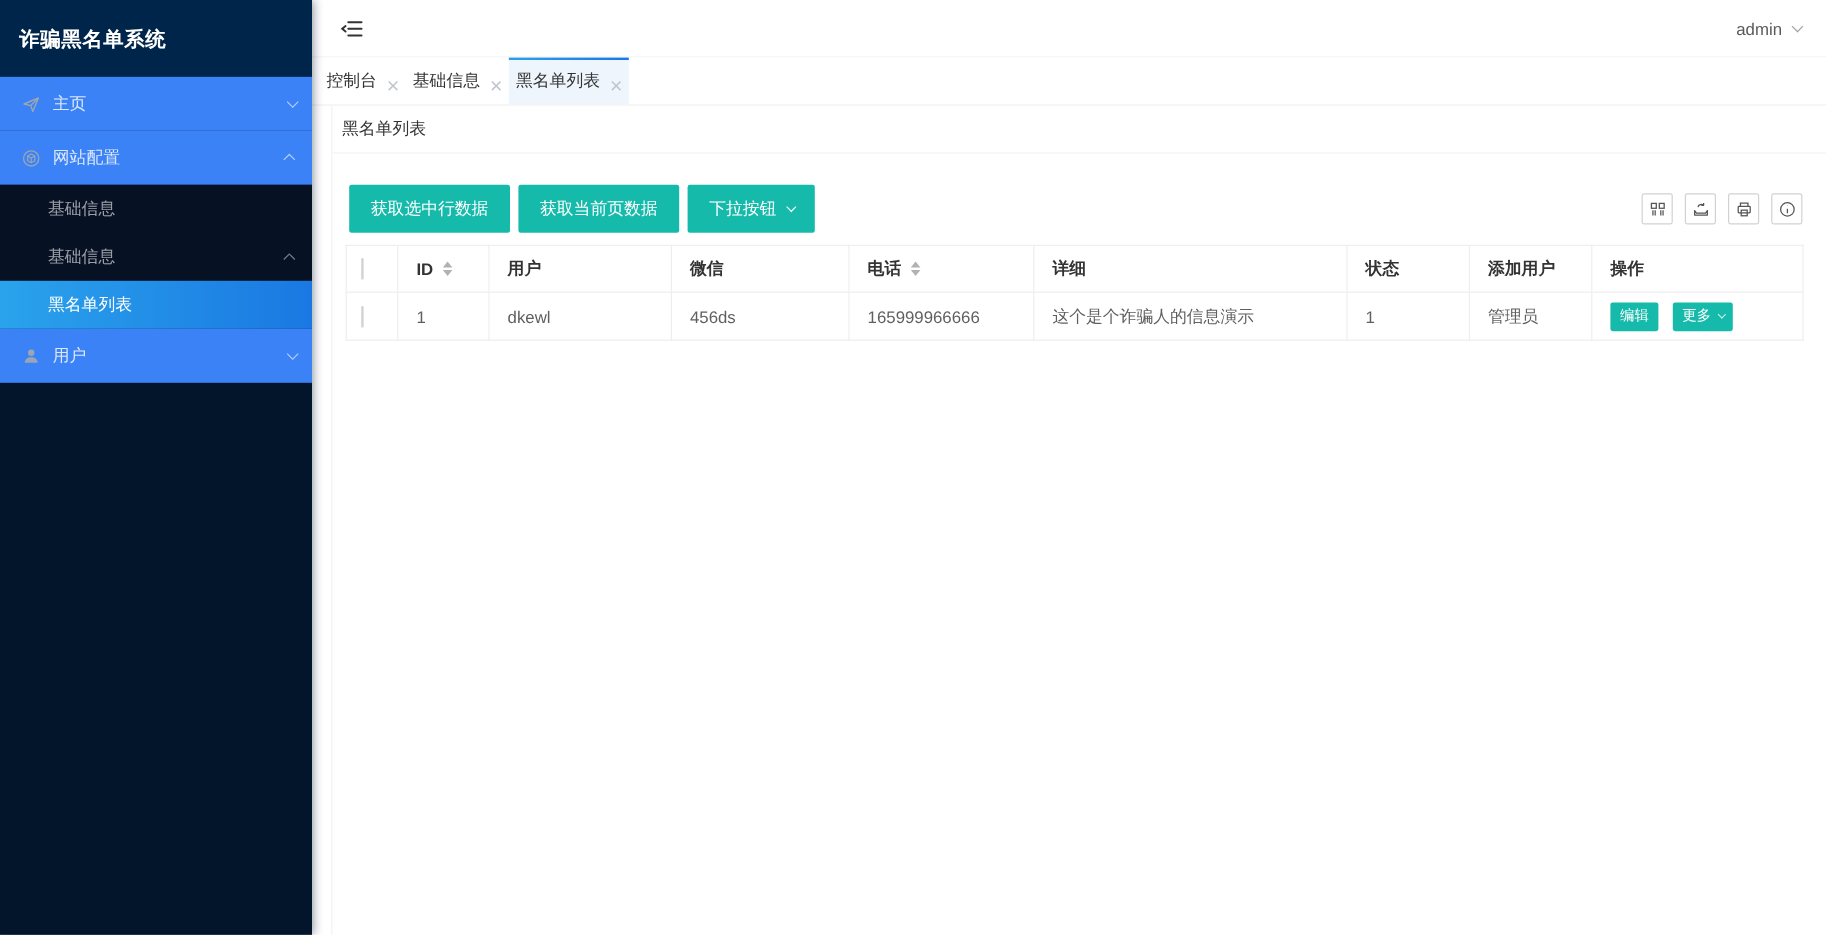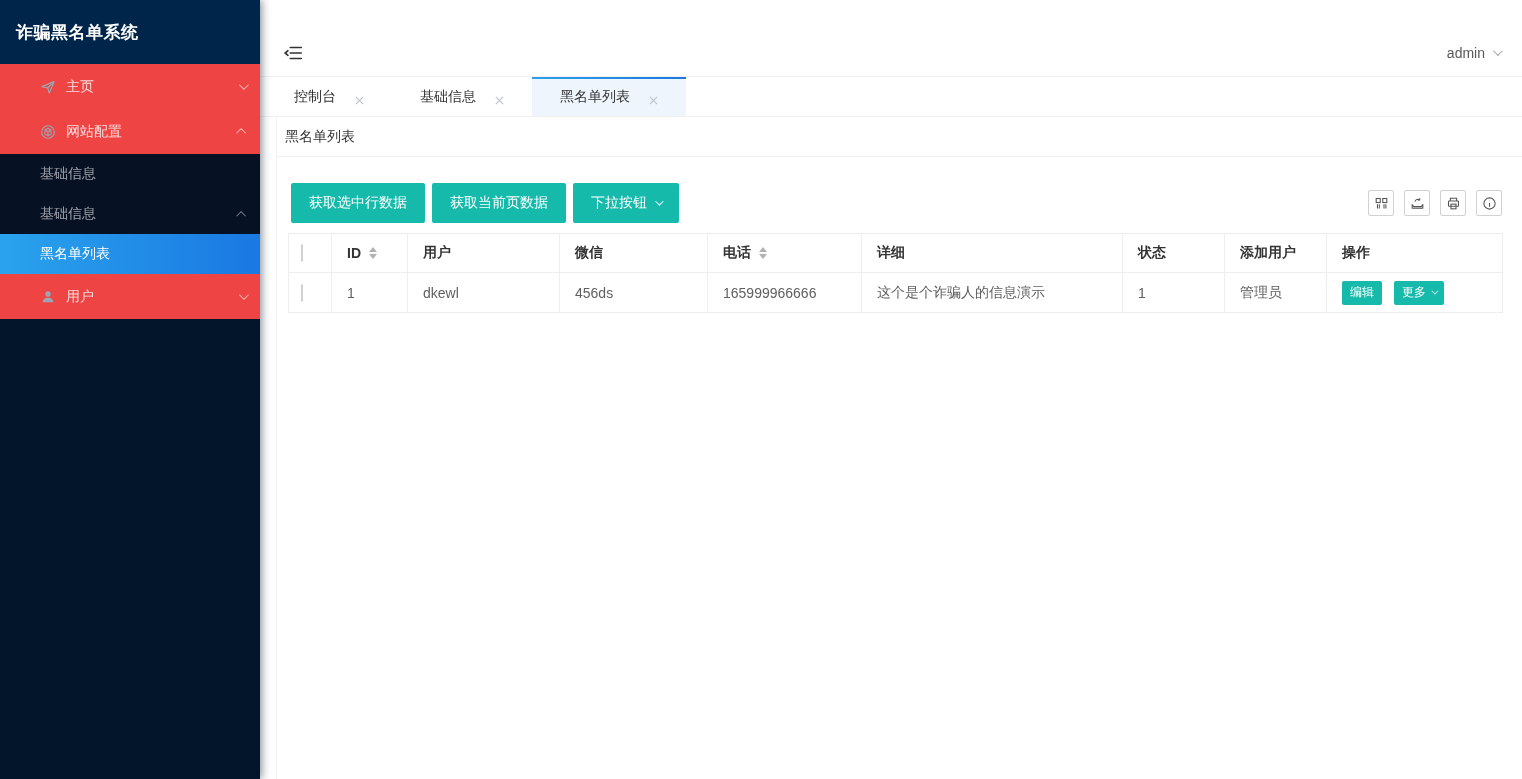--- a/index.html
+++ b/index.html
@@ -6,47 +6,47 @@
   html,body { width:1522px; height:779px; overflow:hidden; }
   body { font-family:"Liberation Sans","DejaVu Sans",sans-serif; font-size:14px; color:#333;
          display:flex; background:#fff; }
 
   
   .sidebar { width:260px; height:779px; background:#0b1b31; flex-shrink:0;
              box-shadow:2px 0 8px rgba(0,21,41,.45); z-index:5; display:flex; flex-direction:column; }
   .side-title { height:64px; background:#00254a; color:#fff; font-size:17px; font-weight:bold;
                 display:flex; align-items:center; padding-left:16px; letter-spacing:.5px; }
   .nav { flex:1; background:#02152b; }
-  .nav-item { height:45px; display:flex; align-items:center; padding:0 14px 0 40px;
-              color:rgba(255,255,255,.82); cursor:pointer; background:#ef4444; }
+  .nav-item { height:45px; display:flex; align-items:center; padding:0 14px 0 18px;
+              color:rgba(255,255,255,.82); cursor:pointer; background:#3b82f6; }
   .nav-item .nicon { width:16px; height:16px; margin-right:10px; color:#9aa6b5; flex-shrink:0; }
   .nav-item .nlabel { flex:1; }
   .submenu { background:#061124; }
   .sub-item { height:40px; display:flex; align-items:center; padding:0 14px 0 40px;
               color:rgba(255,255,255,.6); cursor:pointer; }
   .sub-item.lvl3 { background:#040d1b; }
   .sub-item .nlabel { flex:1; }
   .sub-item.active { background:linear-gradient(90deg,#2aa3ec 0%,#1a78e2 100%); color:#fff; }
 
   .chev { width:7px; height:7px; border-right:1.5px solid currentColor; border-bottom:1.5px solid currentColor;
           display:inline-block; flex-shrink:0; opacity:.75; }
   .chev.down { transform:rotate(45deg) translateY(-2px); }
   .chev.up   { transform:rotate(-135deg) translateY(-2px); }
 
   
   .main { flex:1; display:flex; flex-direction:column; min-width:0; background:#fff; }
   .topbar { height:48px; display:flex; align-items:center; justify-content:space-between;
-            padding:0 22px; border-bottom:1px solid #f2f2f2; background:#fff;margin-top:29px; }
+            padding:0 22px; border-bottom:1px solid #f2f2f2; background:#fff; }
   .burger { width:22px; height:22px; color:#333; cursor:pointer; }
   .user-box { display:flex; align-items:center; gap:8px; color:#595959; cursor:pointer; }
   .user-box .chev { opacity:.55; }
 
   .tabbar { height:40px; display:flex; align-items:stretch; border-bottom:1px solid #f0f0f0;
             background:#fff; padding-left:6px; }
-  .tab { display:flex; align-items:center; gap:19px; padding:0 28px; cursor:pointer; color:#333;
+  .tab { display:flex; align-items:center; gap:9px; padding:0 6px; cursor:pointer; color:#333;
          position:relative; }
   .tab .close { width:9px; height:9px; color:#c0c4cc; cursor:pointer; }
   .tab.active { background:#eef5fc; }
   .tab.active::before { content:""; position:absolute; left:0; top:0; right:0; height:2px;
                         background:linear-gradient(90deg,#2aa0ea,#1a78e2); }
 
   .card { flex:1; margin-left:16px; border-left:1px solid #f2f2f2; display:flex; flex-direction:column; min-height:0; }
   .card-head { height:40px; display:flex; align-items:center; padding-left:8px;
                border-bottom:1px solid #f2f2f2; color:#333; }
   .card-body { flex:1; padding:14px 20px 14px 11px; }

